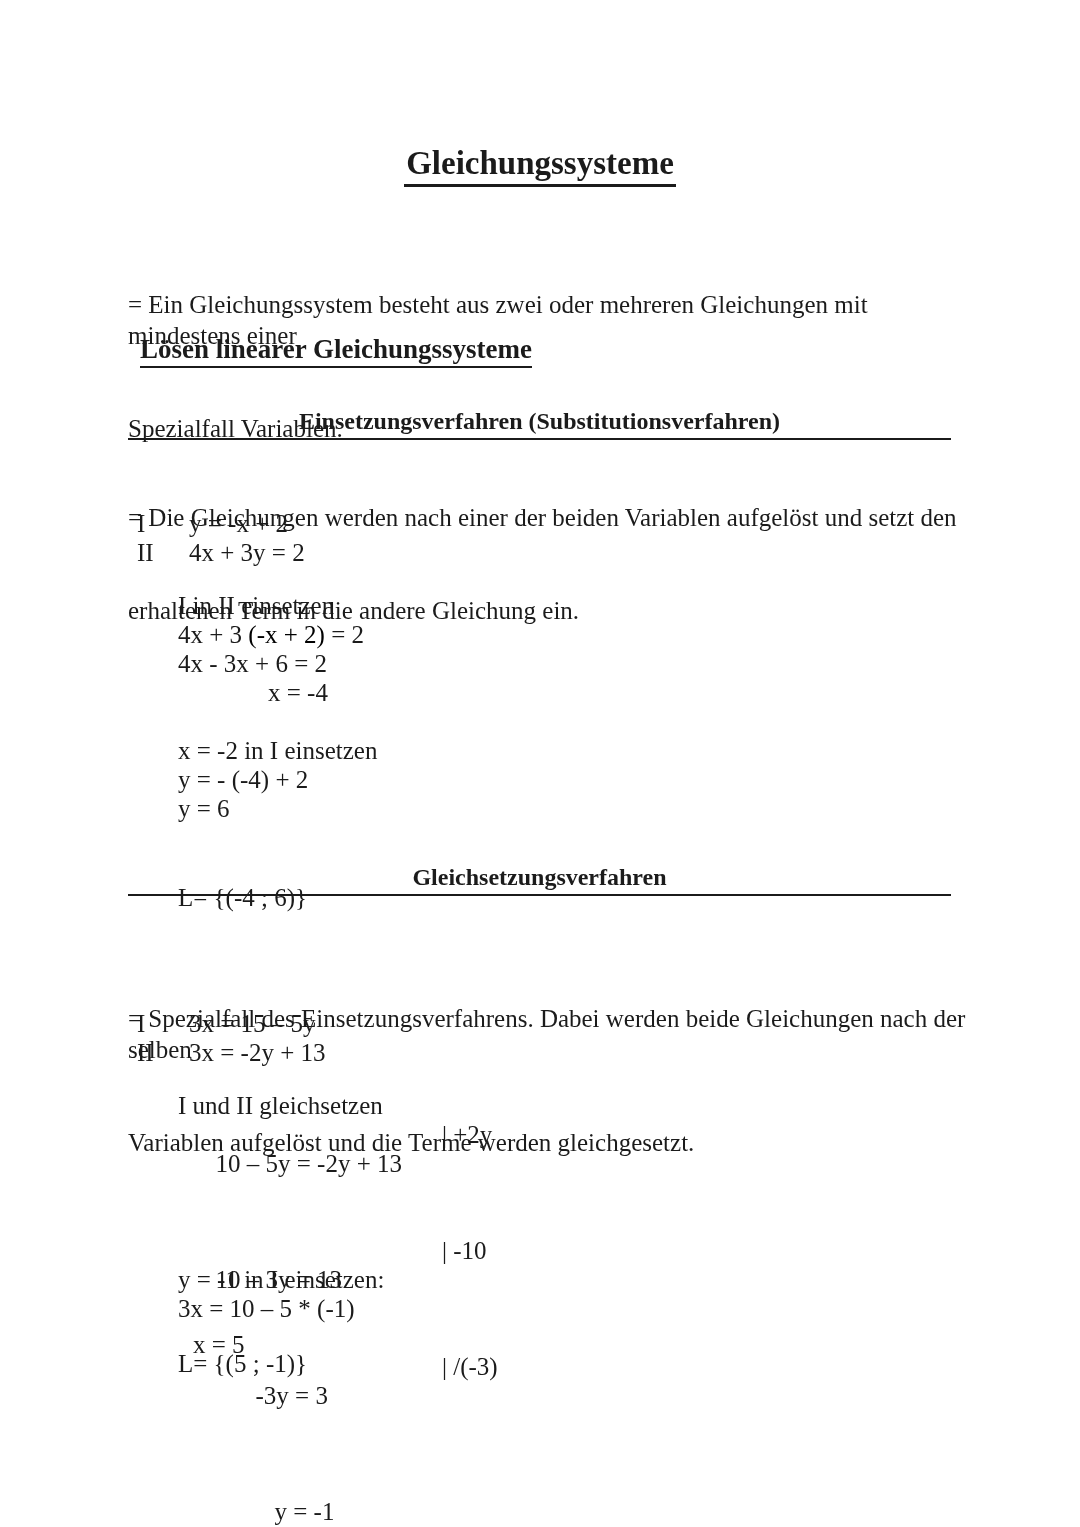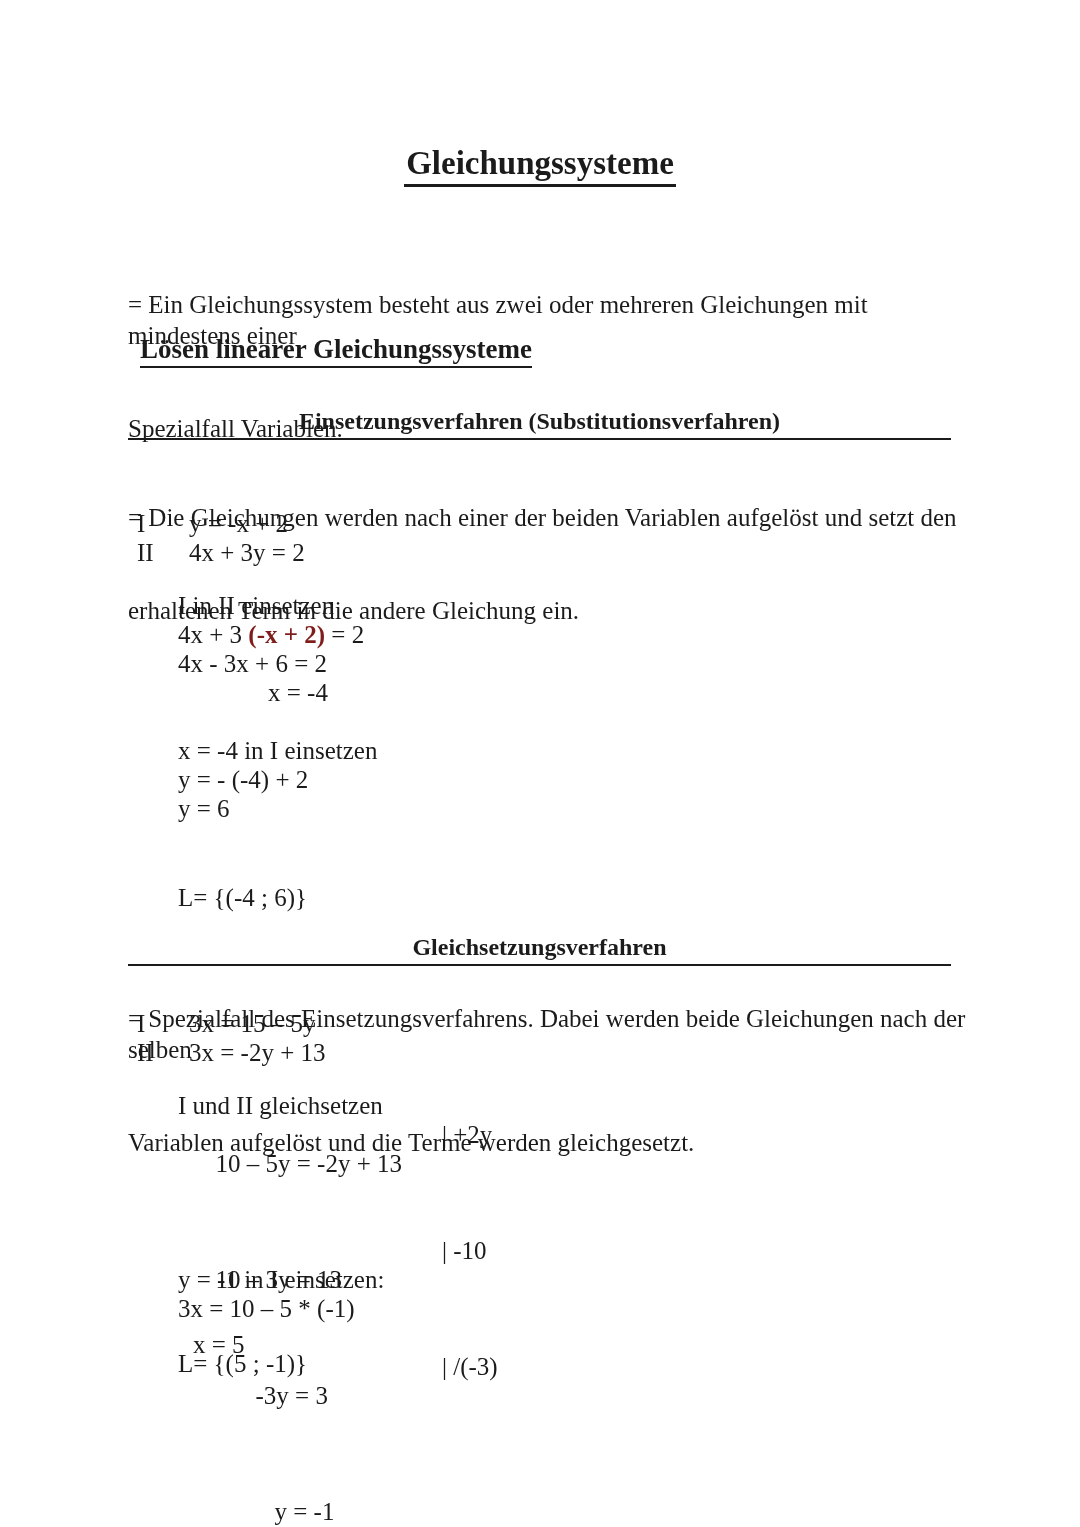--- a/index.html
+++ b/index.html
@@ -44,21 +44,21 @@
     width: 823px;
     text-align: center;
     font-size: 24px;
     font-weight: 700;
     line-height: 24px;
     padding-bottom: 5px;
     border-bottom: 2px solid #1b1b1b;
     white-space: pre;
   }
   .mh1 { top: 409px; text-align: center; }
-  .mh2 { top: 935px; }
+  .mh2 { top: 865px; }
 
   .desc1 { top: 440px; left: 128px; width: 830px; }
   .desc2 { top: 941px; left: 128px; width: 840px; }
 
   .eq { font-size: 25px; line-height: 29px; white-space: pre; }
   .system { left: 137px; }
   .sys1 { top: 509px; }
   .sys2 { top: 1009px; }
   .sysrow { display: flex; }
   .sysrow .rlabel { width: 52px; }
@@ -72,21 +72,21 @@
   .s2sol { top: 1349px; }
 
   .indent90 { padding-left: 90px; }
   .indent40 { padding-left: 40px; }
   .indent59 { padding-left: 59px; margin-top: 33px; }
   .indent15 { padding-left: 15px; margin-top: 7px; }
 
   .oprow { position: relative; }
   .op { position: absolute; left: 264px; top: 0; white-space: pre; }
 
-  .red { color: #7f1d1d; font-weight: bold; }
+  .red { color: #000000; }
 </style>
 </head>
 <body>
 
 <div class="page">
 
   <div class="abs title-wrap">
     <span class="title">Gleichungssysteme</span>
   </div>
 
@@ -118,21 +118,21 @@
   </div>
 
   <div class="abs steps s1a">
     <div class="eq">I in II einsetzen</div>
     <div class="eq"><span>4x + 3 </span><span class="red">(-x + 2)</span><span> = 2</span></div>
     <div class="eq">4x - 3x + 6 = 2</div>
     <div class="eq indent90">x = -4</div>
   </div>
 
   <div class="abs steps s1b">
-    <div class="eq">x = -4 in I einsetzen</div>
+    <div class="eq">x = -2 in I einsetzen</div>
     <div class="eq">y = - (-4) + 2</div>
     <div class="eq">y = 6</div>
   </div>
 
   <div class="abs steps s1sol eq">L= {(-4 ; 6)}</div>
 
   <div class="abs method-head mh2">Gleichsetzungsverfahren</div>
 
   <div class="abs bodytext desc2">
     <div>= Spezialfall des Einsetzungsverfahrens. Dabei werden beide Gleichungen nach der selben</div>

